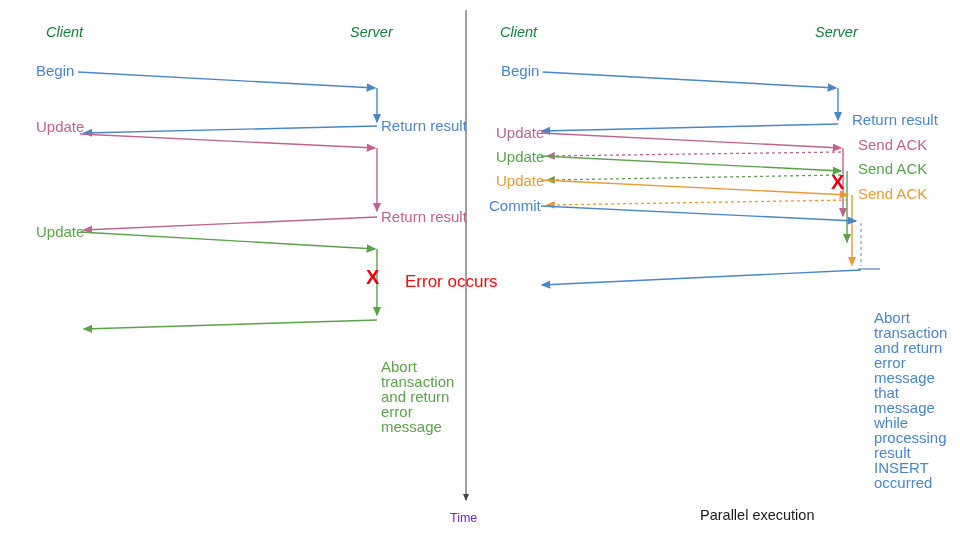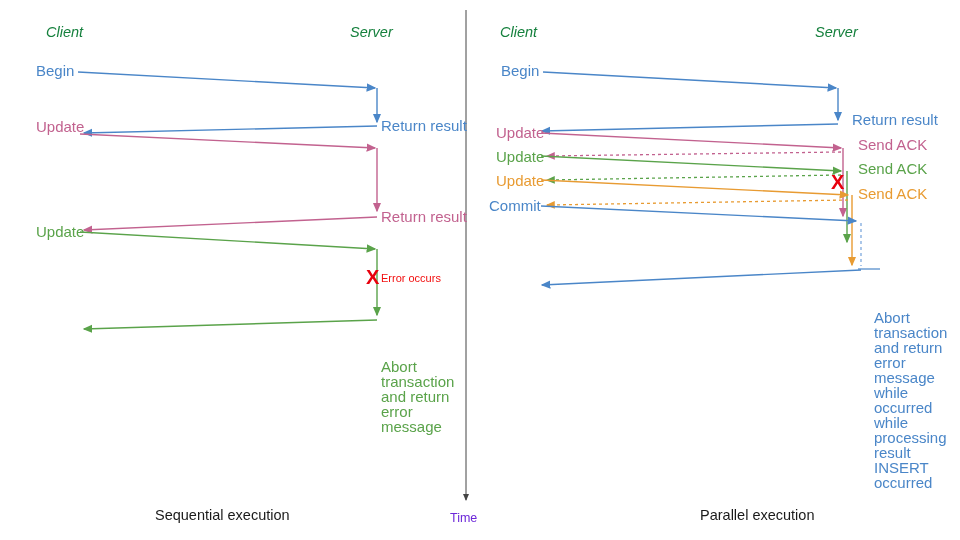--- a/index.html
+++ b/index.html
@@ -58,23 +58,24 @@
   .xmark {
     position: absolute;
     font-size: 20px;
     font-weight: bold;
     color: #e8000d;
     line-height: 1;
     font-family: "Liberation Sans", sans-serif;
   }
   .errtxt {
     position: absolute;
-    font-size: 11px;
+    font-size: 17px;
     color: #f20d0d;
     white-space: nowrap;
+    margin-left: 24px;
   }
 </style>
 </head>
 <body>
 
 <div id="canvas">
 
   <svg id="wires" viewBox="0 0 960 540" xmlns="http://www.w3.org/2000/svg">
     <defs>
       <marker id="ah-blue" markerWidth="7" markerHeight="7" refX="6" refY="3" orient="auto">
@@ -167,21 +168,20 @@
   <div class="xmark" style="left:366px; top:267px;">X</div>
   <div class="errtxt" style="left:381px; top:272px;">Error occurs</div>
 
   <div class="lbl wrapbox" style="left:381px; top:313px; width:84px; color:#5aa34a;">
     <div>Abort</div>
     <div>transaction</div>
     <div>and return</div>
     <div>error message</div>
   </div>
 
-  <div class="caption" style="left:155px; top:507px;">Sequential execution</div>
 
   <div class="actor" style="left:500px; top:24px;">Client</div>
   <div class="actor" style="left:815px; top:24px;">Server</div>
 
   <div class="lbl" style="left:501px; top:64px; color:#4a86c8;">Begin</div>
   <div class="lbl" style="left:496px; top:126px; color:#c2628f;">Update</div>
   <div class="lbl" style="left:496px; top:150px; color:#5aa34a;">Update</div>
   <div class="lbl" style="left:496px; top:174px; color:#e89b32;">Update</div>
   <div class="lbl" style="left:489px; top:199px; color:#4a86c8;text-align:right;">Commit</div>
 
@@ -190,21 +190,21 @@
   <div class="lbl" style="left:858px; top:162px; color:#5aa34a;">Send ACK</div>
   <div class="lbl" style="left:858px; top:187px; color:#e89b32;">Send ACK</div>
 
   <div class="xmark" style="left:831px; top:172px;">X</div>
 
   <div class="lbl wrapbox" style="left:874px; top:264px; width:86px; color:#4a86c8;">
     <div>Abort</div>
     <div>transaction</div>
     <div>and return</div>
     <div>error message</div>
-    <div>while occurred</div>
+    <div>that message</div>
     <div>while</div>
     <div>processing</div>
     <div>result</div>
     <div>INSERT</div>
     <div>occurred</div>
   </div>
 
   <div class="caption" style="left:700px; top:507px;">Parallel execution</div>
 
   <div class="timelbl" style="left:450px; top:511px;">Time</div>

